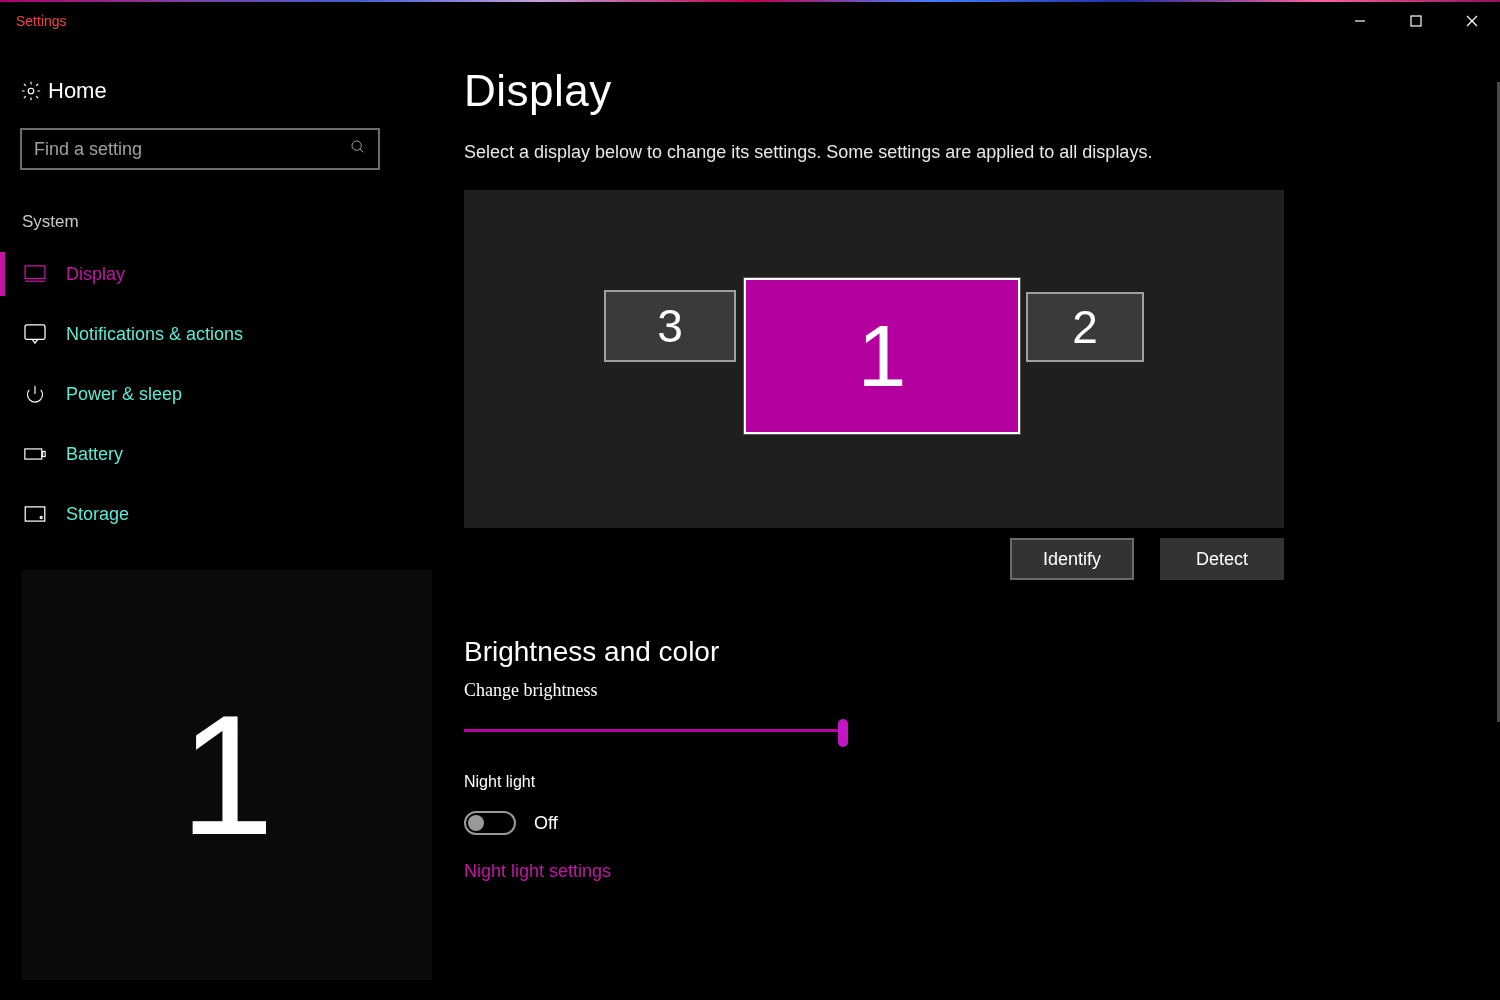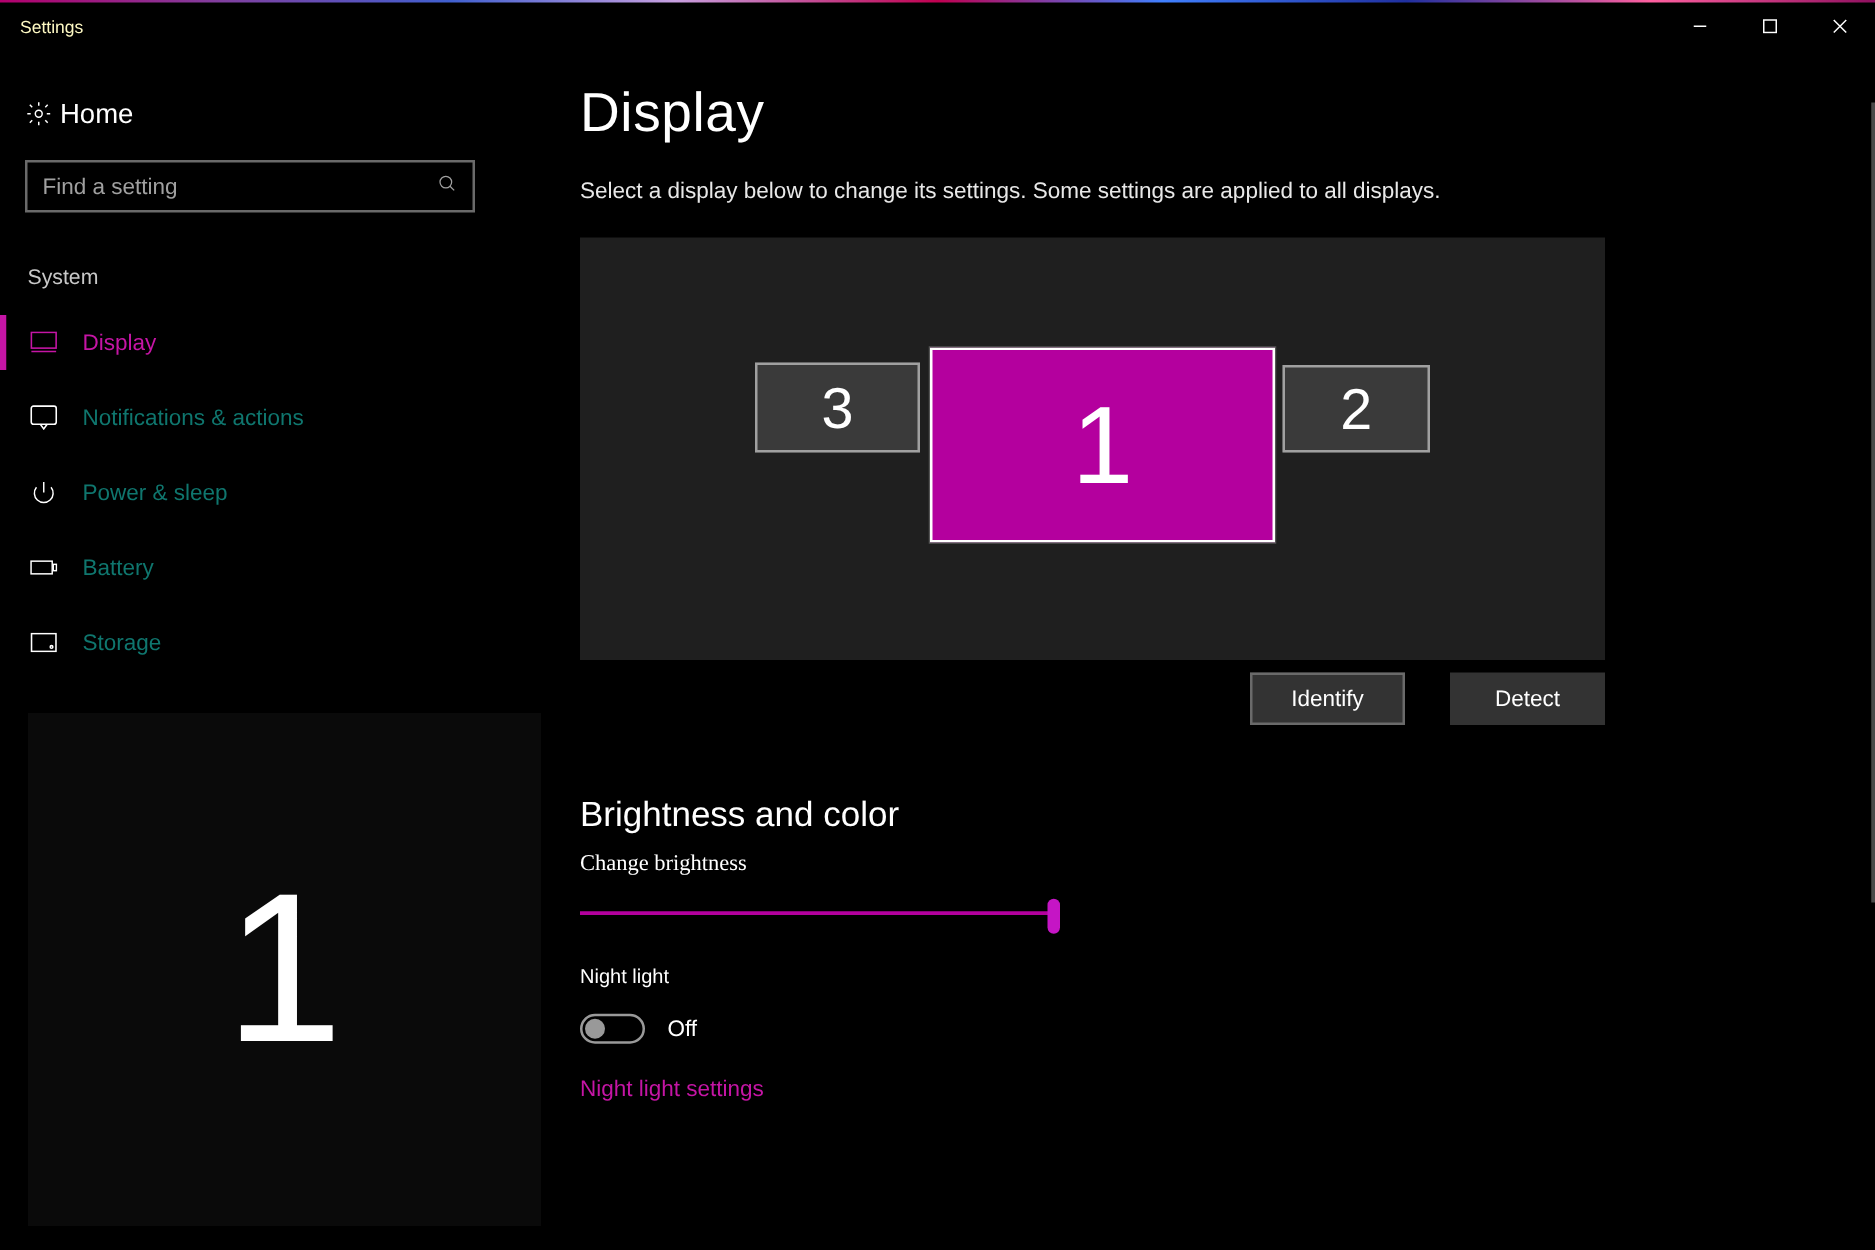--- a/index.html
+++ b/index.html
@@ -26,21 +26,21 @@
     left:0; top:2px; right:0;
     height: 38px;
     display: flex;
     align-items: center;
     justify-content: space-between;
     padding-left: 16px;
   }
   .title-bar .app-title {
     font-size: 14px;
     font-weight: 400;
-    color: #fef9c3;
+    color: #ef4444;
   }
   .title-controls { display:flex; height:100%; }
   .title-btn {
     width: 56px; height:100%;
     display:flex; align-items:center; justify-content:center;
     color:#fff;
     font-size:12px;
   }
   .title-btn svg { stroke:#fff; fill:none; stroke-width:1.2; }
   
@@ -80,21 +80,21 @@
     font-weight:400;
   }
   .nav-list { display:flex; flex-direction:column;}
   .nav-item {
     display:flex; align-items:center;
     height: 60px;
     padding-left: 24px;
     gap: 20px;
     font-size:18px;
     font-weight:400;
-    color:#0f766e;
+    color:#5eead4;
     position:relative;
   }
   .nav-item.active { color:#c515a5; }
   .nav-item.active::before{
     content:"";
     position:absolute; left:0; top:8px; bottom:8px;
     width:5px; background:#c515a5;
   }
   .nav-item .icon { width:22px; height:22px; display:flex; align-items:center; justify-content:center;}
   .nav-item.active svg { stroke:#c515a5; }
@@ -132,21 +132,21 @@
     border:2px solid #ffffff;
     outline:1px solid #555;
   }
   
   .mon-3 { left:140px; top:100px; width:132px; height:72px; font-size:46px;}
   .mon-1 { left:280px; top:88px;  width:276px; height:156px; font-size:88px;}
   .mon-2 { left:562px; top:102px; width:118px; height:70px; font-size:46px;}
   .btn-row {
     width:820px;
     margin-top:10px;
-    display:flex; justify-content:flex-end; gap:36px;
+    display:flex; justify-content:flex-end; gap:26px;
   }
   .win-btn {
     min-width:124px; height:42px;
     border:2px solid #6a6a6a;
     background:#333333;
     color:#fff; font-size:18px; font-weight:400;
     display:flex; align-items:center; justify-content:center;
   }
   .win-btn.secondary { border:none; }
   .brightness-h { font-size:28px; font-weight:400; margin-top:56px;}

